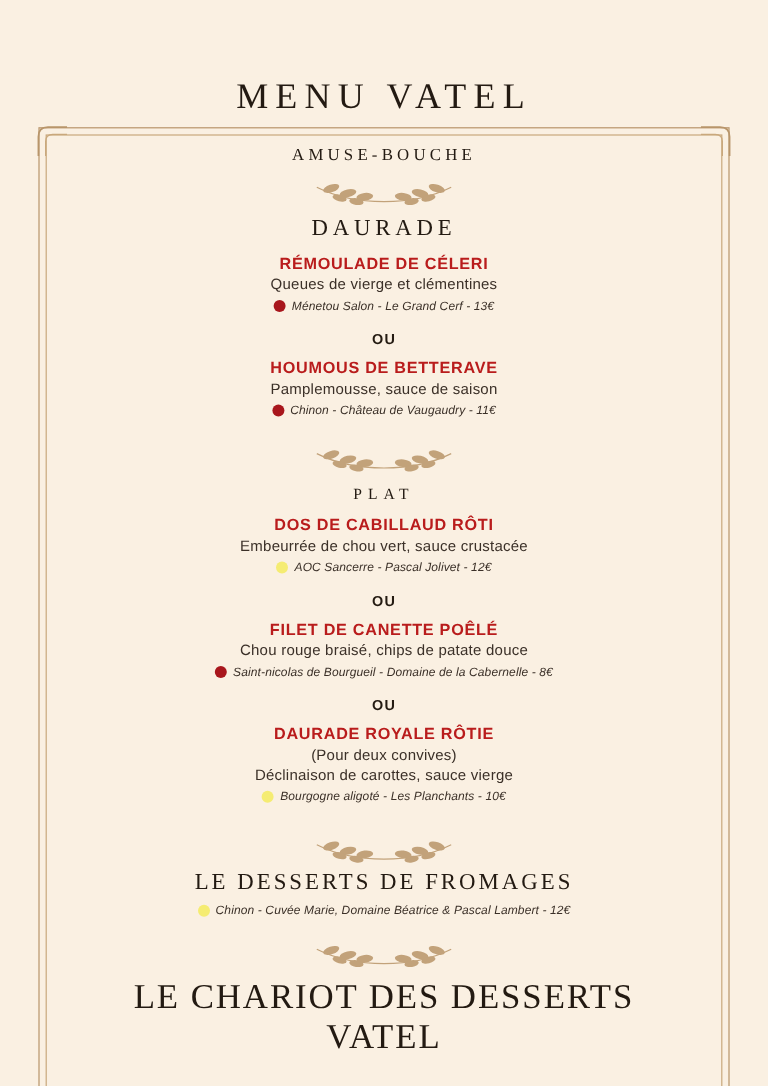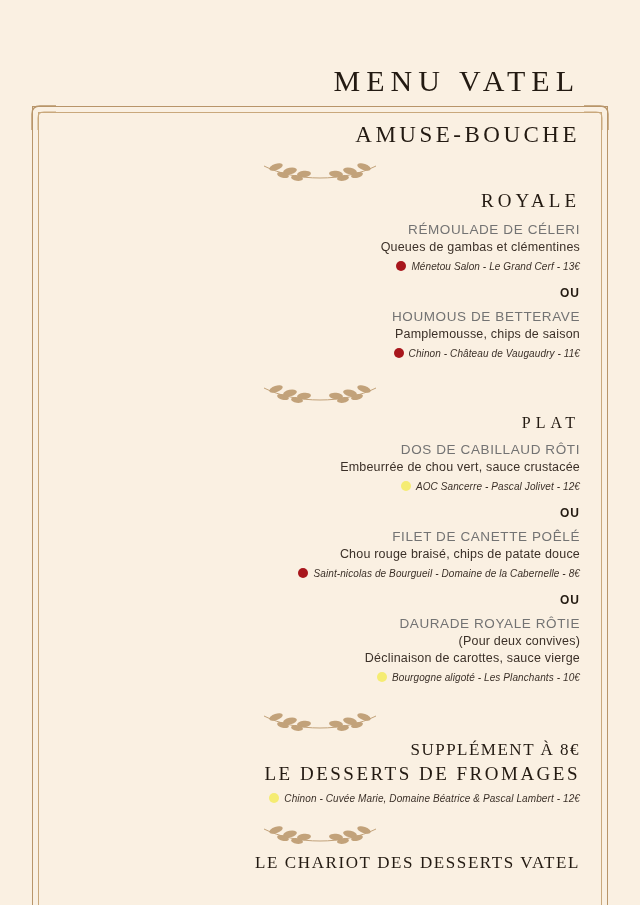--- a/index.html
+++ b/index.html
@@ -48,35 +48,35 @@
     height: 26px;
     pointer-events: none;
   }
   .corner svg { display: block; }
   .corner.tl { left: 30px; top: 40px; }
   .corner.tr { right: 30px; top: 40px; transform: scaleX(-1); }
 
   .content {
     position: relative;
     padding: 0 60px;
-    text-align: right;
+    text-align: center;
   }
 
   .menu-title {
     font-family: "Liberation Serif", serif;
     font-size: 30px;
     letter-spacing: 6px;
     margin-top: 64px;
     font-weight: 400;
     color: #231a12;
   }
 
   .amuse {
     font-family: "Liberation Serif", serif;
-    font-size: 23px;
+    font-size: 14px;
     letter-spacing: 3.5px;
     margin-top: 24px;
     color: #231a12;
   }
 
   
   .divider {
     display: flex;
     justify-content: center;
     align-items: center;
@@ -85,32 +85,32 @@
   }
   .divider svg { display: block; }
 
   .section-title {
     font-family: "Liberation Serif", serif;
     font-size: 19px;
     letter-spacing: 4px;
     margin: 6px 0 10px 0;
     color: #231a12;
   }
-  .section-title.plat { font-size: 16px; letter-spacing: 5px; margin-top: 8px;}
+  .section-title.plat { font-size: 13px; letter-spacing: 5px; margin-top: 8px;}
 
   .dish {
     margin-top: 6px;
     margin-bottom: 4px;
   }
   .dish-name {
     font-family: "Liberation Sans", sans-serif;
-    font-weight: normal;
+    font-weight: bold;
     font-size: 13.5px;
     letter-spacing: 0.6px;
-    color: #737373;
+    color: #b91c1c;
     margin-bottom: 3px;
   }
   .dish-desc {
     font-family: "Liberation Sans", sans-serif;
     font-size: 12.5px;
     color: #3b3028;
     margin-bottom: 3px;
     letter-spacing: 0.2px;
   }
   .wine {
@@ -152,21 +152,21 @@
   .cheese-title {
     font-family: "Liberation Serif", serif;
     font-size: 19px;
     letter-spacing: 2.5px;
     margin-top: 3px;
     margin-bottom: 4px;
     color: #231a12;
   }
   .dessert-title {
     font-family: "Liberation Serif", serif;
-    font-size: 17px;
+    font-size: 29px;
     letter-spacing: 1.6px;
     margin-top: 6px;
     margin-bottom: 10px;
     color: #231a12;
   }
 </style>
 </head>
 <body>
 
 <div class="page">
@@ -207,36 +207,36 @@
           <ellipse cx="117" cy="20" rx="6" ry="2.8" transform="rotate(9 117 20)"></ellipse>
           <ellipse cx="184" cy="9" rx="7" ry="3.2" transform="rotate(18 184 9)"></ellipse>
           <ellipse cx="170" cy="13" rx="7" ry="3.2" transform="rotate(12 170 13)"></ellipse>
           <ellipse cx="156" cy="16" rx="7" ry="3.2" transform="rotate(7 156 16)"></ellipse>
           <ellipse cx="177" cy="17" rx="6" ry="2.8" transform="rotate(-14 177 17)"></ellipse>
           <ellipse cx="163" cy="20" rx="6" ry="2.8" transform="rotate(-9 163 20)"></ellipse>
         </g>
       </svg>
     </div>
 
-    <div class="section-title">ROYALE</div>
+    <div class="section-title">DAURADE</div>
 
     <div class="dish">
       <div class="dish-name">RÉMOULADE DE CÉLERI</div>
-      <div class="dish-desc">Queues de gambas et clémentines</div>
+      <div class="dish-desc">Queues de vierge et clémentines</div>
       <div class="wine">
         <span class="dot red"></span>
         <span>Ménetou Salon - Le Grand Cerf - 13€</span>
       </div>
     </div>
 
     <div class="ou">OU</div>
 
     <div class="dish">
       <div class="dish-name">HOUMOUS DE BETTERAVE</div>
-      <div class="dish-desc">Pamplemousse, chips de saison</div>
+      <div class="dish-desc">Pamplemousse, sauce de saison</div>
       <div class="wine">
         <span class="dot red"></span>
         <span>Chinon - Château de Vaugaudry - 11€</span>
       </div>
     </div>
 
     <div class="divider" style="margin-top:18px;">
       <svg width="280" height="26" viewBox="0 0 280 26">
         <g stroke="#c2a27a" fill="none" stroke-width="1">
           <path d="M140 20 C120 20 100 16 84 8"></path>
@@ -305,21 +305,20 @@
           <ellipse cx="117" cy="20" rx="6" ry="2.8" transform="rotate(9 117 20)"></ellipse>
           <ellipse cx="184" cy="9" rx="7" ry="3.2" transform="rotate(18 184 9)"></ellipse>
           <ellipse cx="170" cy="13" rx="7" ry="3.2" transform="rotate(12 170 13)"></ellipse>
           <ellipse cx="156" cy="16" rx="7" ry="3.2" transform="rotate(7 156 16)"></ellipse>
           <ellipse cx="177" cy="17" rx="6" ry="2.8" transform="rotate(-14 177 17)"></ellipse>
           <ellipse cx="163" cy="20" rx="6" ry="2.8" transform="rotate(-9 163 20)"></ellipse>
         </g>
       </svg>
     </div>
 
-    <div class="supplement">SUPPLÉMENT À 8€</div>
     <div class="cheese-title">LE DESSERTS DE FROMAGES</div>
     <div class="wine">
       <span class="dot white"></span>
       <span>Chinon - Cuvée Marie, Domaine Béatrice &amp; Pascal Lambert - 12€</span>
     </div>
 
     <div class="divider" style="margin-top:14px;">
       <svg width="280" height="26" viewBox="0 0 280 26">
         <g stroke="#c2a27a" fill="none" stroke-width="1">
           <path d="M140 20 C120 20 100 16 84 8"></path>

